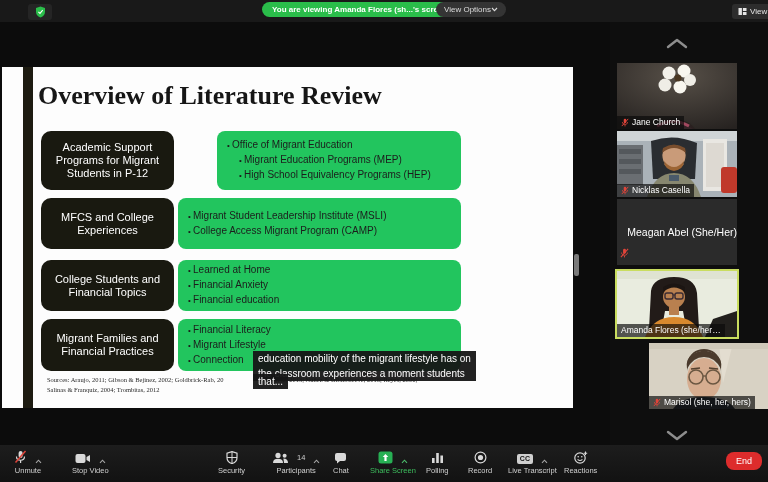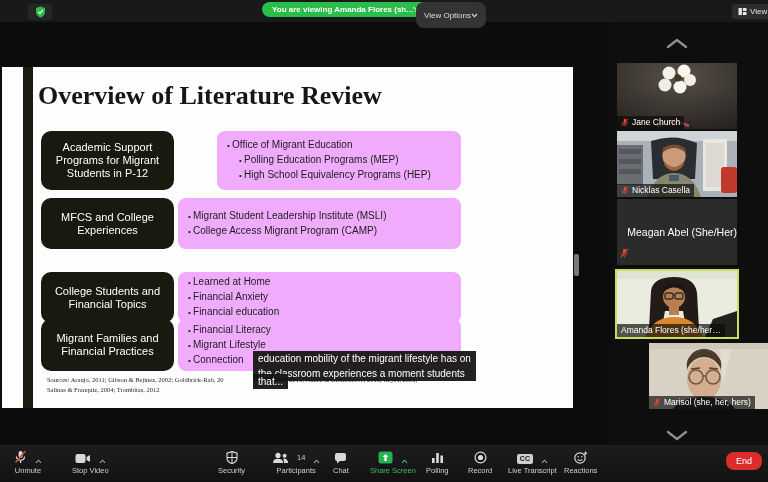--- a/index.html
+++ b/index.html
@@ -7,31 +7,31 @@
   body { font-family:"Liberation Sans", sans-serif; }
   #app {
     position:relative; width:768px; height:482px;
     background:#0e0e0e; overflow:hidden;
   }
 
   
   .topbar { position:absolute; left:0; top:0; width:768px; height:22px; background:#191919; z-index:40; }
   .sec-chip { position:absolute; left:28px; top:4px; width:24px; height:16px; background:#252525; border-radius:3px; display:flex; align-items:center; justify-content:center; }
   .banner { position:absolute; left:262px; top:2px; height:15px; padding:0 10px; background:#2abd4a; border-radius:8px; display:flex; align-items:center; color:#fff; font-size:8px; font-weight:bold; white-space:nowrap; }
-  .view-options { position:absolute; left:416px; top:2px; height:26px; padding:0 8px; background:#343434; border-radius:8px; display:flex; align-items:center; color:#dcdcdc; font-size:8px; white-space:nowrap; }
+  .view-options { position:absolute; left:436px; top:2px; height:15px; padding:0 8px; background:#343434; border-radius:8px; display:flex; align-items:center; color:#dcdcdc; font-size:8px; white-space:nowrap; }
   .view-btn { position:absolute; left:732px; top:4px; height:15px; padding:0 6px; background:#2d2d2d; border-radius:3px; display:flex; align-items:center; gap:3px; color:#e6e6e6; font-size:8px; }
 
   
   .stage { position:absolute; left:0; top:22px; width:610px; height:423px; background:#0c0c0c; }
   .slide { position:absolute; left:2px; top:45px; width:571px; height:341px; background:#fdfdfd; }
   .slide-stripe { position:absolute; left:21px; top:0; width:10px; height:100%; background:#1d1b11; }
   .slide-title { position:absolute; left:36px; top:14px; width:520px; font-family:"Liberation Serif", serif; font-weight:bold; font-size:26px; color:#161616; }
   .srow { position:absolute; left:39px; width:420px; display:flex; gap:4px; align-items:stretch; }
   .srow-label { width:133px; flex:none; background:#191910; color:#fff; border-radius:10px; font-size:11px; line-height:13px; display:flex; align-items:center; justify-content:center; text-align:center; padding:4px 5px; }
-  .srow-body { flex:1; background:#f0abfc; border-radius:8px; padding:3px 10px; display:flex; flex-direction:column; justify-content:center; }
+  .srow-body { flex:1; background:#22c55e; border-radius:8px; padding:3px 10px; display:flex; flex-direction:column; justify-content:center; }
   .srow-body ul { list-style:none; }
   .srow-body li { font-size:10px; line-height:14px; color:#1c1c1c; }
   .srow-body li:before { content:"•  "; font-size:8px; }
   .srow-body li.l2 { margin-left:12px; }
   .sources { position:absolute; left:45px; top:308px; width:480px; font-family:"Liberation Serif", serif; font-size:6.5px; line-height:10px; color:#2a2a2a; }
   .src-gap { display:inline-block; width:44px; }
   .scroll-thumb { position:absolute; left:574px; top:232px; width:5px; height:22px; background:#7a7a7a; border-radius:2px; z-index:6; }
 
   
   .caption { position:absolute; z-index:30; background:rgba(22,22,22,.95); color:#fff; font-size:10px; line-height:15px; padding:0 5px; }
@@ -93,37 +93,37 @@
   <div class="stage">
     <div class="slide">
       <div class="slide-stripe"></div>
       <div class="slide-title">Overview of Literature Review</div>
 
       <div class="srow" style="top:64px; min-height:59px;gap:43px;">
         <div class="srow-label">Academic Support Programs for Migrant Students in P-12</div>
         <div class="srow-body">
           <ul>
             <li>Office of Migrant Education</li>
-            <li class="l2">Polling Education Programs (MEP)</li>
+            <li class="l2">Migrant Education Programs (MEP)</li>
             <li class="l2">High School Equivalency Programs (HEP)</li>
           </ul>
         </div>
       </div>
 
       <div class="srow" style="top:131px; min-height:51px;">
         <div class="srow-label">MFCS and College Experiences</div>
         <div class="srow-body">
           <ul>
             <li>Migrant Student Leadership Institute (MSLI)</li>
             <li>College Access Migrant Program (CAMP)</li>
           </ul>
         </div>
       </div>
 
-      <div class="srow" style="top:205px; min-height:48px;">
+      <div class="srow" style="top:193px; min-height:48px;">
         <div class="srow-label">College Students and Financial Topics</div>
         <div class="srow-body">
           <ul>
             <li>Learned at Home</li>
             <li>Financial Anxiety</li>
             <li>Financial education</li>
           </ul>
         </div>
       </div>
 

